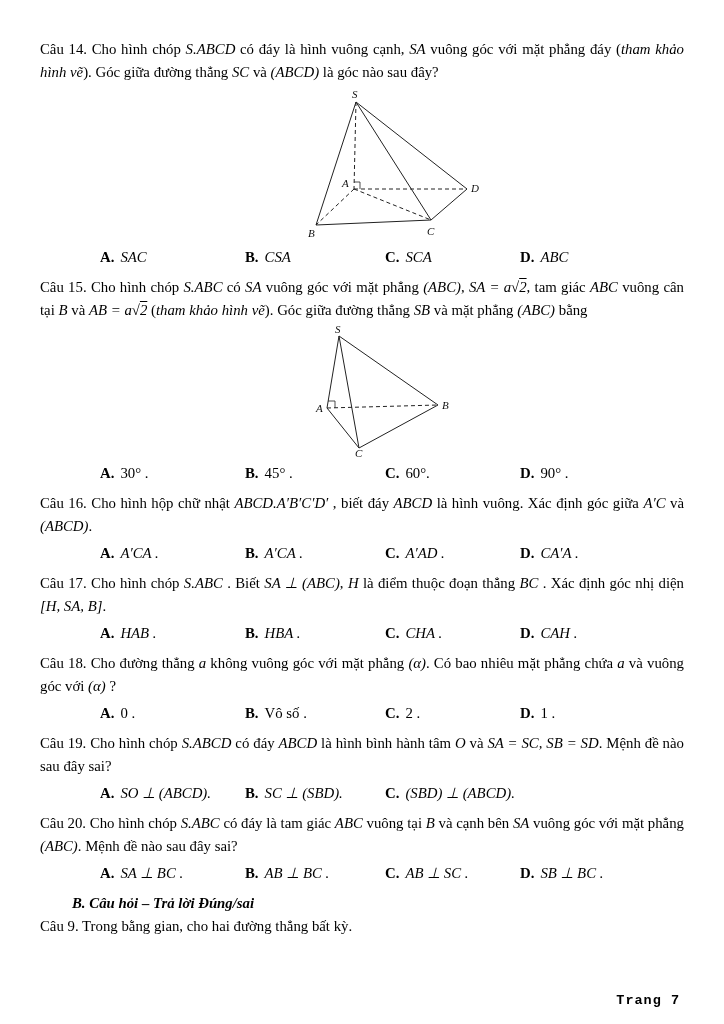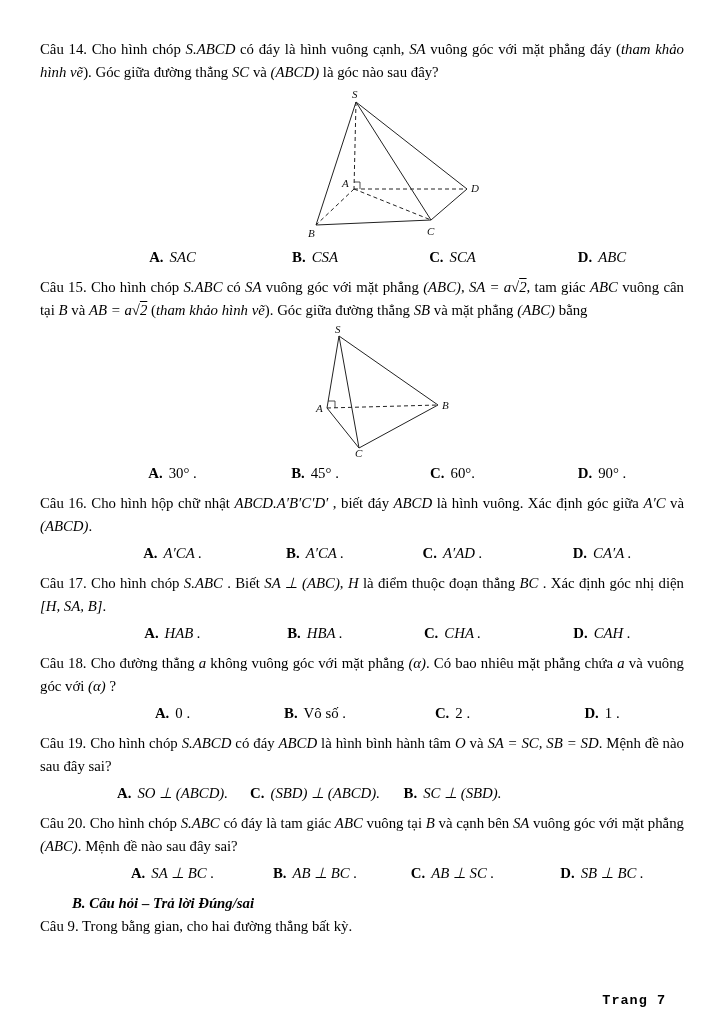--- a/index.html
+++ b/index.html
@@ -22,34 +22,34 @@
   .run-m { font-style: italic; }
   .run-sqrt { font-style: italic; }
   .run-sqrt .ov { text-decoration: overline; }
   .answers {
     display: grid;
     grid-template-columns: 145px 140px 135px auto;
     padding-left: 60px;
     margin: 4px 0 8px 0;
     line-height: 22px;
   }
-  .opt { white-space: nowrap; text-align: center; }
+  .opt { white-space: nowrap; }
   .ans-label { font-weight: bold; padding-right: 6px; }
   .fig1-wrap { margin: 4px 0 2px 258px; height: 154px; }
   .fig2-wrap { margin: 2px 0 2px 272px; height: 134px; }
   .fig-label text {
     font-family: "Liberation Serif", serif;
     font-style: italic;
     font-size: 11px;
     fill: #111;
   }
   .section-b-heading { line-height: 23px; }
   .page-footer {
     position: absolute;
-    right: 58px;
+    right: 44px;
     bottom: 16px;
     font-family: "Liberation Mono", monospace;
     font-weight: bold;
     font-size: 13.5px;
     letter-spacing: 1px;
   }
 </style>
 </head>
 <body>
 
@@ -148,22 +148,22 @@
       <span class="opt"><span class="ans-label">B.</span><span class="run-n">Vô số .</span></span>
       <span class="opt"><span class="ans-label">C.</span><span class="run-n">2 .</span></span>
       <span class="opt"><span class="ans-label">D.</span><span class="run-n">1 .</span></span>
     </div>
   </section>
 
   <section class="question">
     <p class="q-text"><span class="run-b">Câu 19. </span><span class="run-n">Cho hình chóp </span><span class="run-m">S.ABCD</span><span class="run-n"> có đáy </span><span class="run-m">ABCD</span><span class="run-n"> là hình bình hành tâm </span><span class="run-m">O</span><span class="run-n"> và </span><span class="run-m">SA = SC, SB = SD</span><span class="run-n">. Mệnh đề nào sau đây </span><span class="run-b">sai?</span></p>
     <div class="answers">
       <span class="opt"><span class="ans-label">A.</span><span class="run-m">SO ⊥ (ABCD).</span></span>
+      <span class="opt"><span class="ans-label">B.</span><span class="run-m">SC ⊥ (SBD).</span></span>
       <span class="opt"><span class="ans-label">C.</span><span class="run-m">(SBD) ⊥ (ABCD).</span></span>
-      <span class="opt"><span class="ans-label">B.</span><span class="run-m">SC ⊥ (SBD).</span></span>
     </div>
   </section>
 
   <section class="question">
     <p class="q-text"><span class="run-b">Câu 20. </span><span class="run-n">Cho hình chóp </span><span class="run-m">S.ABC</span><span class="run-n"> có đáy là tam giác </span><span class="run-m">ABC</span><span class="run-n"> vuông tại </span><span class="run-m">B</span><span class="run-n"> và cạnh bên </span><span class="run-m">SA</span><span class="run-n"> vuông góc với mặt phẳng </span><span class="run-m">(ABC)</span><span class="run-n">. Mệnh đề nào sau đây </span><span class="run-b">sai</span><span class="run-n">?</span></p>
     <div class="answers">
       <span class="opt"><span class="ans-label">A.</span><span class="run-m">SA ⊥ BC .</span></span>
       <span class="opt"><span class="ans-label">B.</span><span class="run-m">AB ⊥ BC .</span></span>
       <span class="opt"><span class="ans-label">C.</span><span class="run-m">AB ⊥ SC .</span></span>
       <span class="opt"><span class="ans-label">D.</span><span class="run-m">SB ⊥ BC .</span></span>

